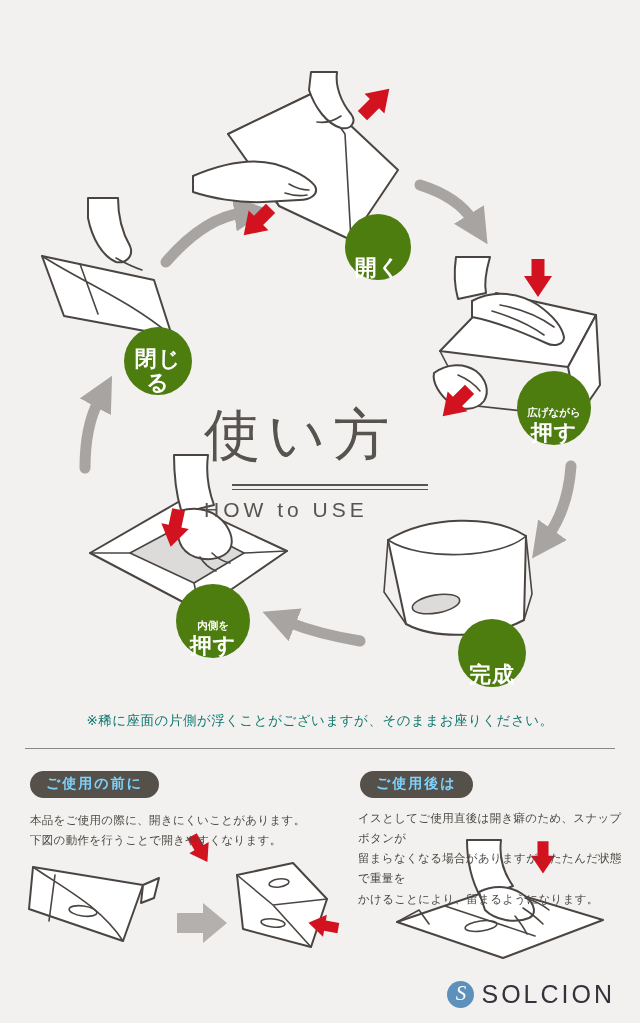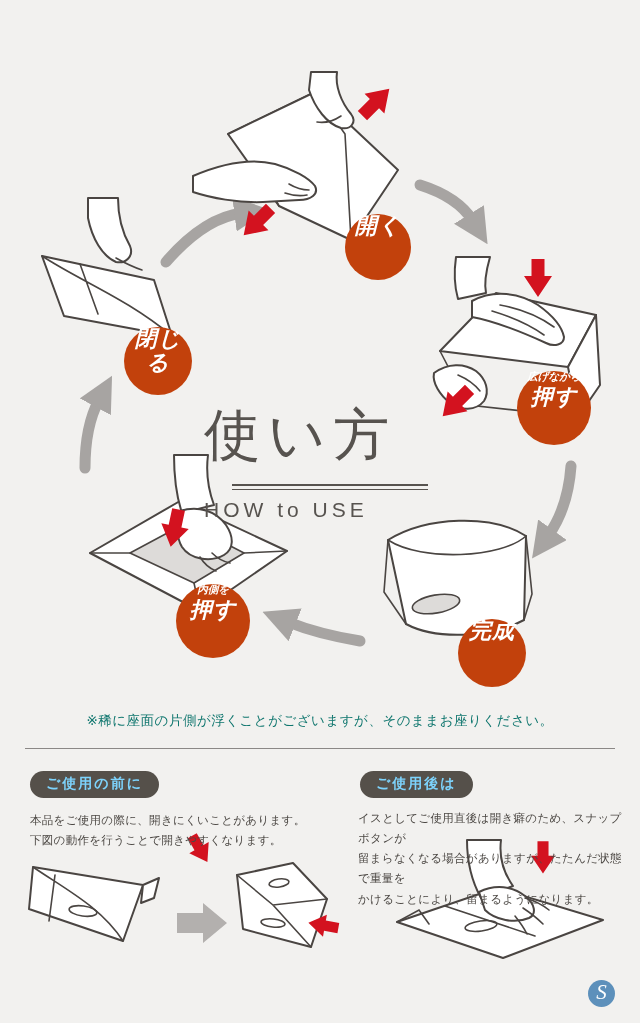--- a/index.html
+++ b/index.html
@@ -2,23 +2,23 @@
 <html><head>
 <meta charset="utf-8">
 <style>
   html,body{margin:0;padding:0;}
   body{font-family:"Liberation Sans","DejaVu Sans",sans-serif;}
   .page{position:relative;width:640px;height:1023px;background:#f2f1ef;overflow:hidden;}
   .abs{position:absolute;}
   svg{display:block;overflow:visible;}
 
   
-  .step-circle{position:absolute;border-radius:50%;background:#c2410c;color:#fff;
-    display:flex;flex-direction:column;align-items:center;justify-content:flex-start;
-    text-align:center;line-height:1.1;z-index:5;font-style:italic;}
+  .step-circle{position:absolute;border-radius:50%;background:#4d7c0f;color:#fff;
+    display:flex;flex-direction:column;align-items:center;justify-content:flex-end;
+    text-align:center;line-height:1.1;z-index:5;}
   .step-circle .big{font-size:22px;font-weight:600;letter-spacing:1px;}
   .step-circle .small{font-size:10.5px;font-weight:600;margin-bottom:2px;}
   .c1{left:345px;top:214px;width:66px;height:66px;}
   .c2{left:517px;top:371px;width:74px;height:74px;}
   .c3{left:458px;top:619px;width:68px;height:68px;}
   .c4{left:176px;top:584px;width:74px;height:74px;}
   .c5{left:124px;top:327px;width:68px;height:68px;}
 
   
   .title-block{left:204px;top:352px;width:252px;text-align:left;z-index:4;color:#57534f;margin-top:46px;}
@@ -187,15 +187,16 @@
     <path class="line-thin" d="M12,82 L34,70 L44,84 M60,66 L150,96"></path>
     <ellipse class="line-thin" cx="96" cy="86" rx="16" ry="5" transform="rotate(-8 96 86)" fill="#fff"></ellipse>
     <path class="line" d="M82,0 L116,0 C114,16 118,32 128,46 L96,58 C86,40 82,20 82,0 Z"></path>
     <path class="line" d="M94,52 C110,44 128,46 140,56 C150,64 152,74 144,78 C130,84 110,80 100,70 Z"></path>
     <path class="line-thin" d="M140,58 q14,4 24,12 M138,68 q12,8 20,16 M130,76 q8,10 12,18"></path>
     <use href="#rarw" transform="translate(158,20) scale(0.85)"></use>
   </svg>
 
   <div class="abs logo">
     <span class="logo-mark">S</span>
+    <span class="logo-text">SOLCION</span>
   </div>
 
 </div>
 
 </body></html>

